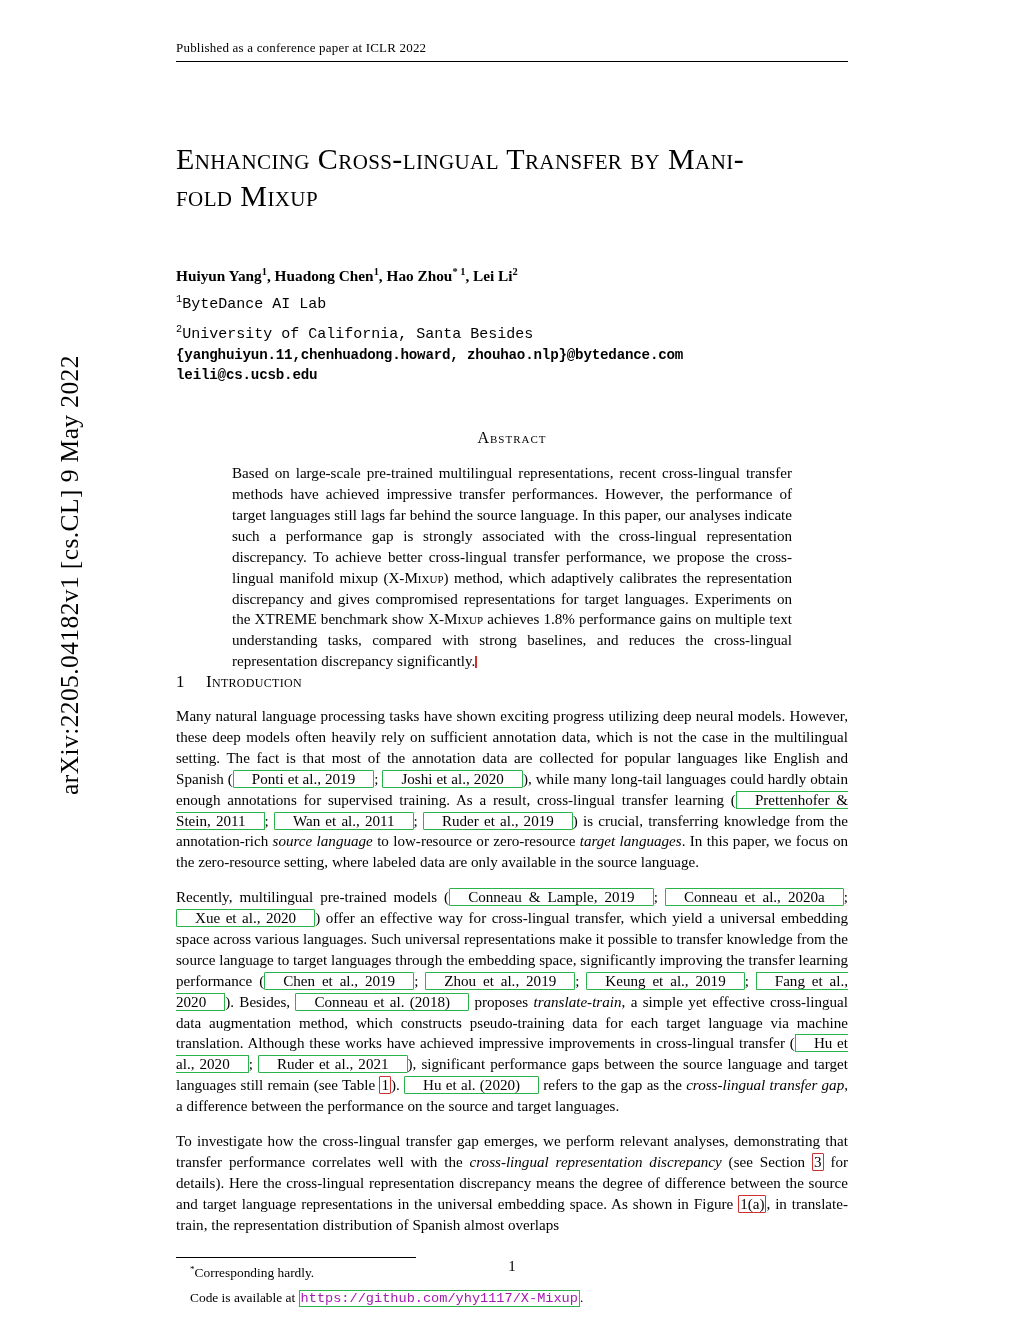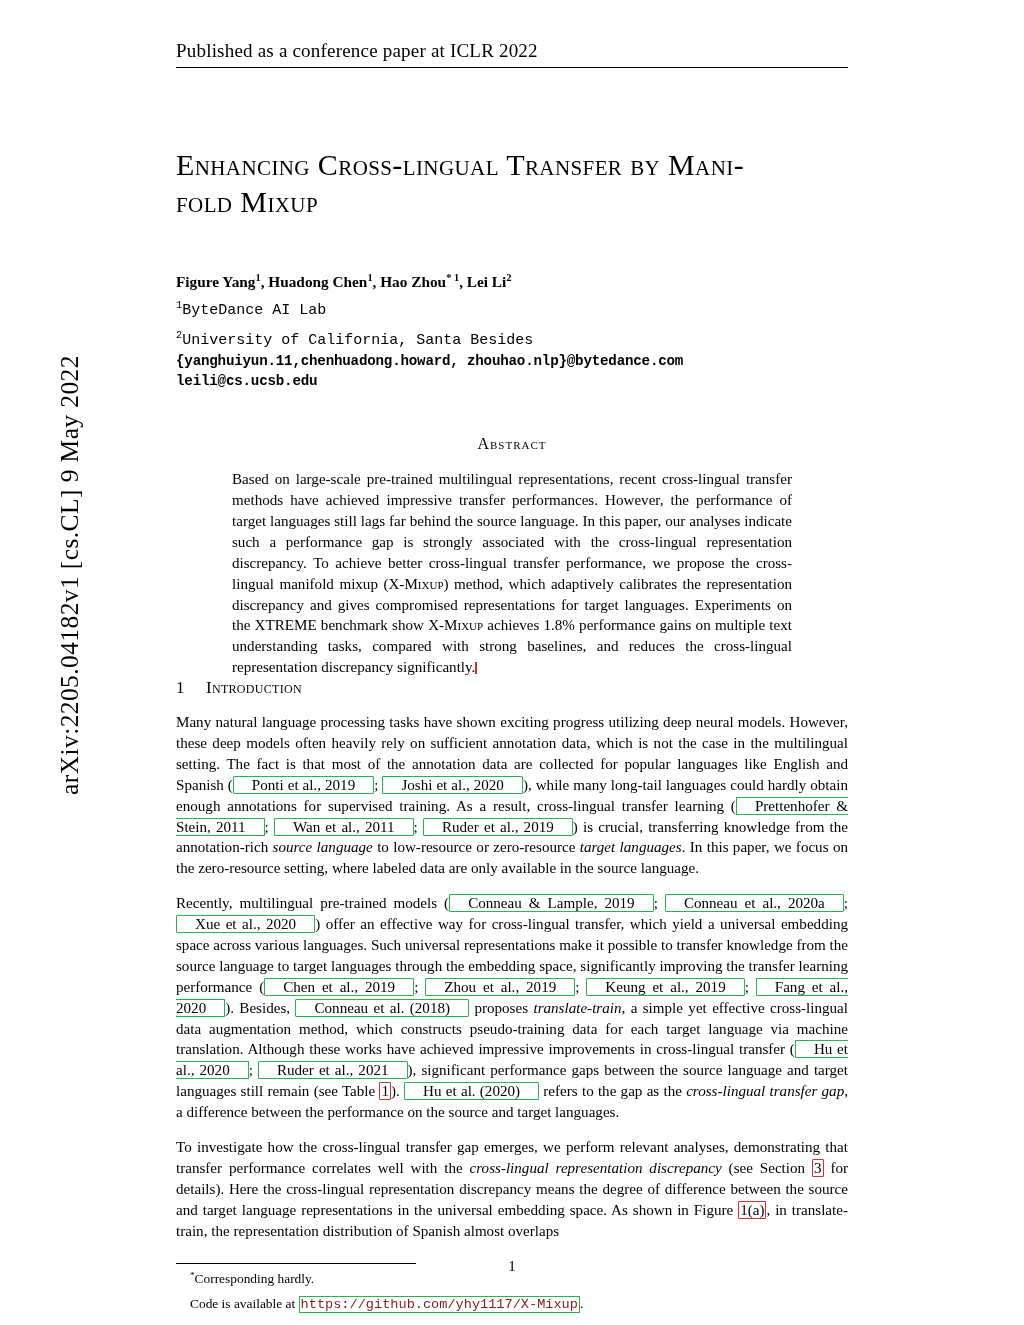--- a/index.html
+++ b/index.html
@@ -34,21 +34,21 @@
 
   
   .page {
     position: absolute;
     left: 176px;
     top: 40px;
     width: 672px;
   }
 
   .runhead {
-    font-size: 19px;
+    font-size: 13px;
     padding-bottom: 5px;
     border-bottom: 1.1px solid #000;
     letter-spacing: 0.2px;
   }
 
   .title {
     margin-top: 79px;
     font-size: 30px;
     line-height: 1.22;
     letter-spacing: 0.4px;
@@ -117,21 +117,21 @@
     border-radius: 1px;
   }
   .link {
     border: 1px solid #d03030;
     padding: 0 1px;
     border-radius: 1px;
   }
   .url {
     font-family: "Liberation Mono", monospace;
     font-size: 13.6px;
-    color: #7f1d1d;
+    color: #a21caf;
     border: 1px solid #2bb24c;
     padding: 0 1px;
   }
 
   .footnote-rule {
     margin-top: 22px;
     width: 240px;
     border-top: 1.1px solid #000;
   }
   .footnote {
@@ -158,21 +158,21 @@
 <div class="page">
 
   <div class="runhead">Published as a conference paper at ICLR 2022</div>
 
   <div class="title">
     <span class="sc">Enhancing  Cross-lingual  Transfer  by  Mani-</span><br>
     <span class="sc">fold Mixup</span>
   </div>
 
   <div class="authors">
-    <span>Figure Yang</span><sup>1</sup><span>, Huadong Chen</span><sup>1</sup><span>, Hao Zhou</span><sup>* 1</sup><span>, Lei Li</span><sup>2</sup>
+    <span>Huiyun Yang</span><sup>1</sup><span>, Huadong Chen</span><sup>1</sup><span>, Hao Zhou</span><sup>* 1</sup><span>, Lei Li</span><sup>2</sup>
     <div class="affil">
       <sup>1</sup><span>ByteDance AI Lab</span>
     </div>
     <div class="affil">
       <sup>2</sup><span>University of California, Santa Besides</span>
     </div>
     <div class="mono">{yanghuiyun.11,chenhuadong.howard, zhouhao.nlp}@bytedance.com</div>
     <div class="mono">leili@cs.ucsb.edu</div>
   </div>
 

